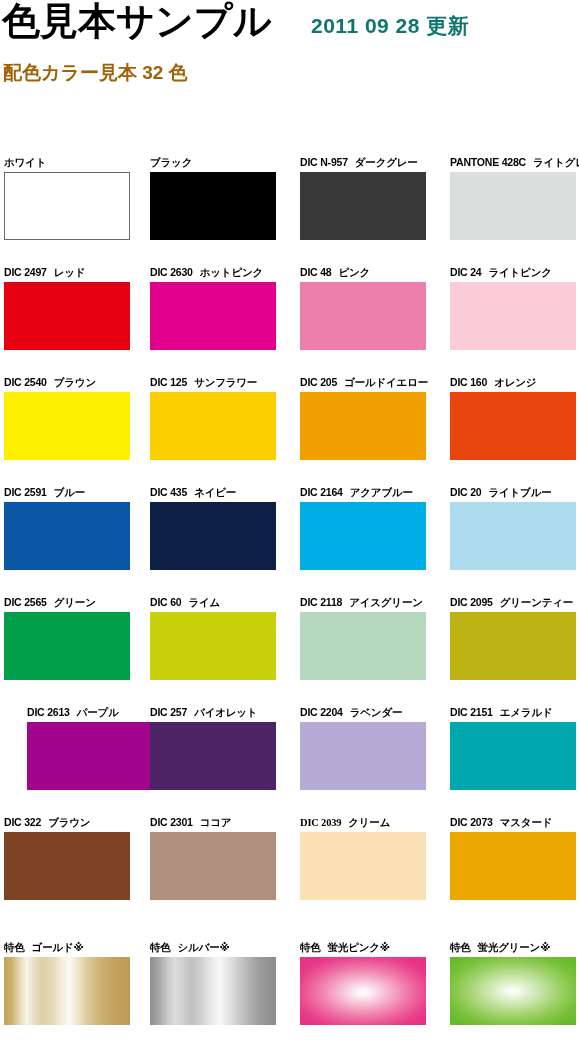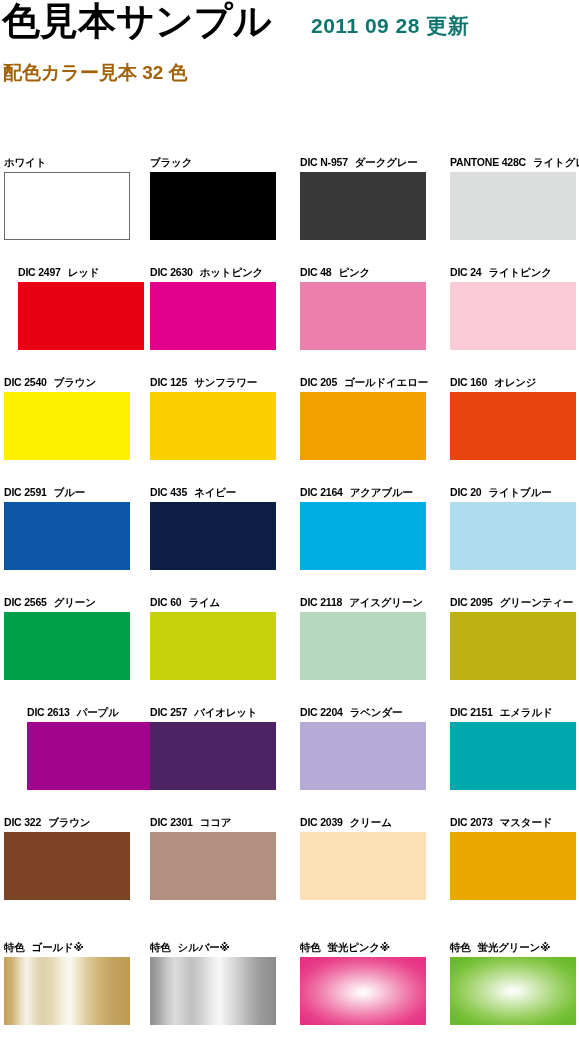--- a/index.html
+++ b/index.html
@@ -124,21 +124,21 @@
       <div class="swatch-chip" style="background: rgb(0, 0, 0);"></div>
     </div>
     <div class="swatch-cell" style="left: 300px; top: 0px;">
       <div class="swatch-label"><span>DIC N-957</span><span class="lbl-name">ダークグレー</span></div>
       <div class="swatch-chip" style="background: rgb(56, 56, 56);"></div>
     </div>
     <div class="swatch-cell" style="left: 450px; top: 0px;">
       <div class="swatch-label"><span>PANTONE 428C</span><span class="lbl-name">ライトグレー</span></div>
       <div class="swatch-chip" style="background: rgb(220, 222, 221);"></div>
     </div>
-    <div class="swatch-cell" style="left: 4px; top: 110px; margin-left: 14px;">
+    <div class="swatch-cell" style="left: 4px; top: 110px;">
       <div class="swatch-label"><span>DIC 2497</span><span class="lbl-name">レッド</span></div>
       <div class="swatch-chip" style="background: rgb(230, 0, 18);"></div>
     </div>
     <div class="swatch-cell" style="left: 150px; top: 110px;">
       <div class="swatch-label"><span>DIC 2630</span><span class="lbl-name">ホットピンク</span></div>
       <div class="swatch-chip" style="background: rgb(226, 0, 140);"></div>
     </div>
     <div class="swatch-cell" style="left: 300px; top: 110px;">
       <div class="swatch-label"><span>DIC 48</span><span class="lbl-name">ピンク</span></div>
       <div class="swatch-chip" style="background: rgb(237, 127, 172);"></div>
@@ -212,21 +212,21 @@
       <div class="swatch-chip" style="background: rgb(0, 168, 173);"></div>
     </div>
     <div class="swatch-cell" style="left: 4px; top: 660px;">
       <div class="swatch-label"><span>DIC 322</span><span class="lbl-name">ブラウン</span></div>
       <div class="swatch-chip" style="background: rgb(124, 68, 37);"></div>
     </div>
     <div class="swatch-cell" style="left: 150px; top: 660px;">
       <div class="swatch-label"><span>DIC 2301</span><span class="lbl-name">ココア</span></div>
       <div class="swatch-chip" style="background: rgb(178, 144, 127);"></div>
     </div>
-    <div class="swatch-cell" style="left: 300px; top: 660px;">
+    <div class="swatch-cell" style="left: 300px; top: 660px; font-family: Liberation Serif, serif;">
       <div class="swatch-label"><span>DIC 2039</span><span class="lbl-name">クリーム</span></div>
       <div class="swatch-chip" style="background: rgb(251, 223, 181);"></div>
     </div>
     <div class="swatch-cell" style="left: 450px; top: 660px;">
       <div class="swatch-label"><span>DIC 2073</span><span class="lbl-name">マスタード</span></div>
       <div class="swatch-chip" style="background: rgb(234, 168, 0);"></div>
     </div>
     <div class="swatch-cell" style="left: 4px; top: 785px;">
       <div class="swatch-label"><span>特色</span><span class="lbl-name">ゴールド※</span></div>
       <div class="swatch-chip" style="background: linear-gradient(to right, rgb(194, 160, 89) 0%, rgb(205, 176, 112) 6%, rgb(231, 220, 190) 13%, rgb(246, 243, 234) 18%, rgb(234, 227, 203) 23%, rgb(221, 208, 168) 30%, rgb(228, 217, 183) 38%, rgb(243, 238, 218) 46%, rgb(251, 250, 244) 52%, rgb(239, 231, 205) 58%, rgb(221, 203, 158) 66%, rgb(205, 179, 116) 76%, rgb(195, 164, 95) 86%, rgb(189, 155, 82) 100%);"></div>

